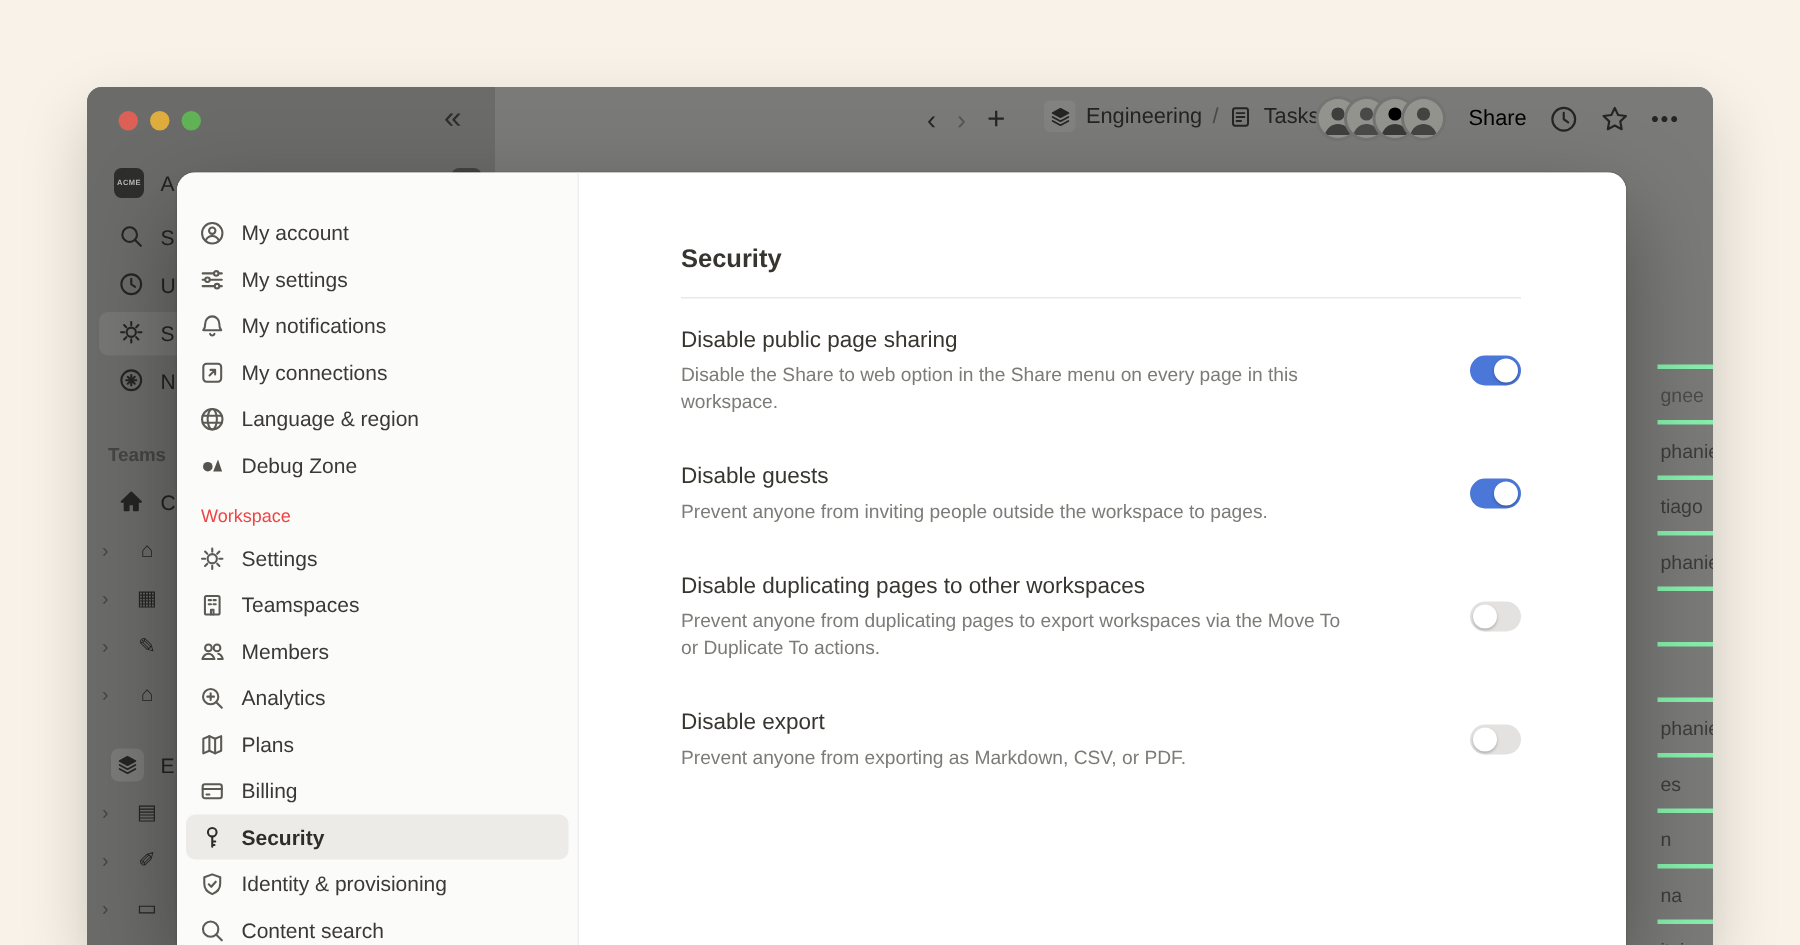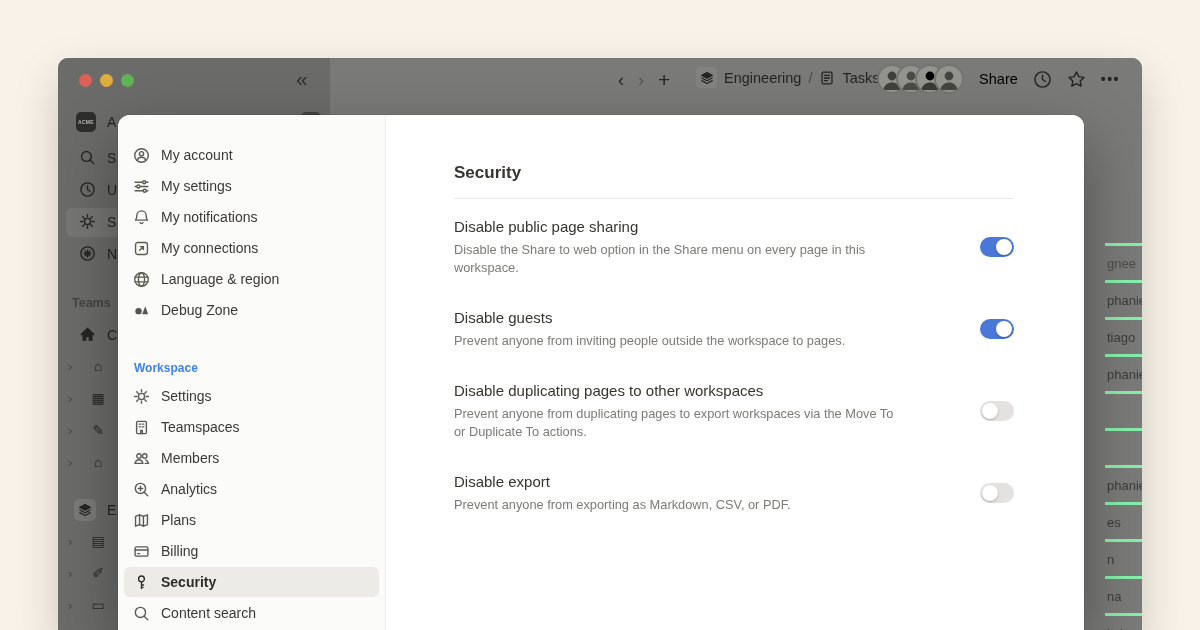--- a/index.html
+++ b/index.html
@@ -56,21 +56,21 @@
 
   
   .modal{ position:absolute; left:118px; top:115px; width:966px; height:515px;
     border-radius:12px 12px 0 0; background:#fff; box-shadow:0 0 0 1px rgba(0,0,0,.06), 0 24px 60px rgba(0,0,0,.35);
     display:flex; overflow:hidden; z-index:10; }
   .msidebar{ width:268px; background:#FBFBFA; border-right:1px solid #EFEEEC; padding-top:24px; flex:none; }
   .mitem{ display:flex; align-items:center; gap:11px; height:30px; margin:1px 6px; padding:0 9px;
     border-radius:6px; font-size:14px; color:#3B3935; white-space:nowrap; }
   .mitem svg{ flex:none; }
   .mitem.active{ background:#ECEBE8; font-weight:700; color:#2F2D28; }
-  .msec{ margin:36px 0 6px; padding:0 16px; font-size:12px; font-weight:700; color:#3b82f6; }
+  .msec{ margin:12px 0 6px; padding:0 16px; font-size:12px; font-weight:400; color:#ef4444; }
 
   .mmain{ flex:1; padding:48px 70px 0 68px; background:#fff; }
   .mtitle{ font-size:17px; font-weight:700; color:#37352F; }
   .mdivider{ height:1px; background:#E9E9E7; margin-top:15px; margin-bottom:17px; }
   .srow{ display:flex; align-items:center; justify-content:space-between; margin-bottom:30px; width:560px; }
   .srow .txt{ max-width:442px; }
   .srow h3{ font-size:15px; font-weight:400; color:#37352F; line-height:22px; margin-bottom:3px; }
   .srow p{ font-size:12.8px; color:#7C7B77; line-height:18px; }
   .toggle{ position:relative; width:34px; height:20px; border-radius:10px; background:#E3E2E0; flex:none; }
   .toggle[data-state="true"]{ background:#4A77D8; }
@@ -346,20 +346,27 @@
     </div>
     <div class="mitem active">
       <svg class="ic" viewBox="0 0 16 16" style="stroke:#2F2D28">
           <circle cx="8" cy="4.6" r="2.7"></circle>
           <path d="M8 7.3v6.3M8 10.4h1.9M8 12.6h1.4"></path>
         </svg>
       <span>Security</span>
     </div>
     <div class="mitem">
       <svg class="ic" viewBox="0 0 16 16">
+          <path d="M8 1.8l5 1.8v4c0 3.3-2 5.5-5 6.6-3-1.1-5-3.3-5-6.6v-4z"></path>
+          <path d="M5.8 8l1.6 1.6 2.8-3.2"></path>
+        </svg>
+      <span>Identity &amp; provisioning</span>
+    </div>
+    <div class="mitem">
+      <svg class="ic" viewBox="0 0 16 16">
           <circle cx="7" cy="7" r="4.8"></circle>
           <path d="M10.5 10.5 14 14"></path>
         </svg>
       <span>Content search</span>
     </div>
   </div>
 
   <div class="mmain">
     <div class="mtitle">Security</div>
     <div class="mdivider"></div>

